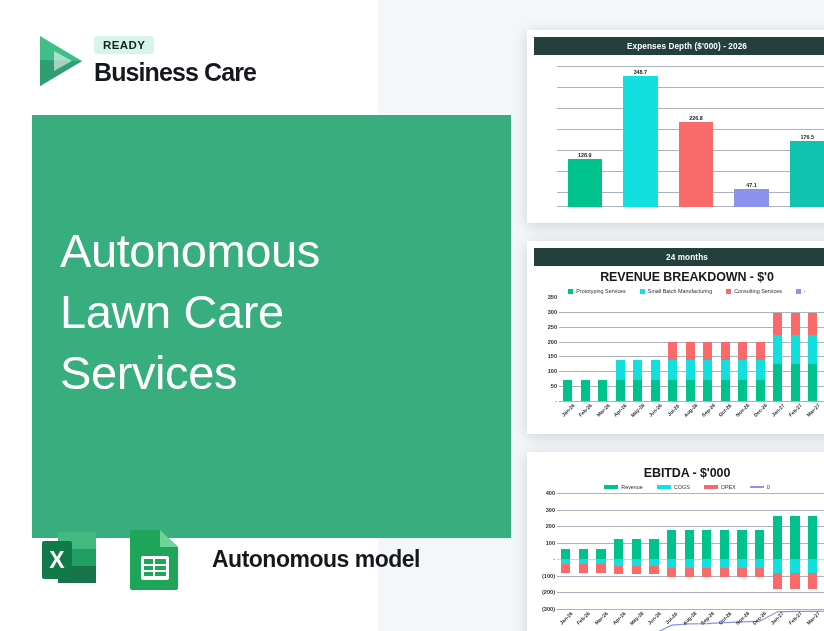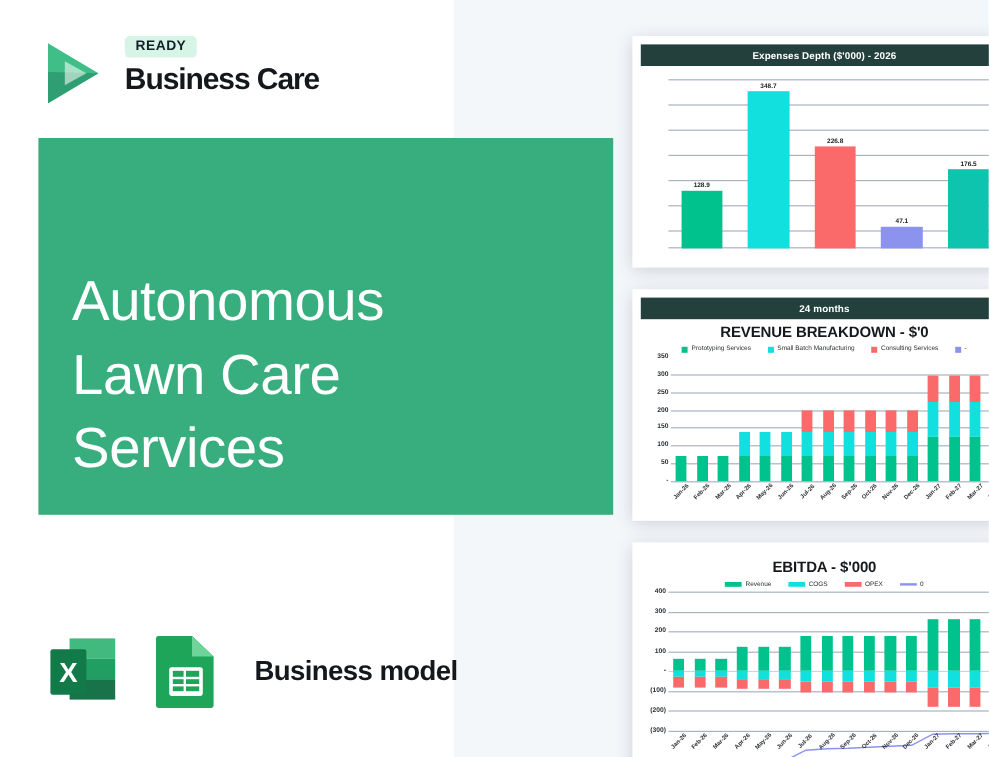--- a/index.html
+++ b/index.html
@@ -12,36 +12,36 @@
   }
 
   
   #page { position: absolute; inset: 0; background: #ffffff; }
   #right-bg {
     position: absolute; left: 378px; top: 0; width: 446px; height: 631px;
     background: #f4f7fa;
   }
 
   
-  #brand { position: absolute; left: 32px; top: 30px; display: flex; align-items: flex-start; gap: 14px; }
+  #brand { position: absolute; left: 32px; top: 30px; display: flex; align-items: center; gap: 4px; }
   #logo-mark { width: 58px; height: 62px; position: relative; }
   #brand-text { display: flex; flex-direction: column; gap: 4px; align-items: flex-start; }
   #ready-badge {
     background: #d6f5e6; color: #14202a; font-size: 11.5px; font-weight: bold;
     letter-spacing: .4px; padding: 3px 9px 3px 9px; border-radius: 4px;
     font-family: "Liberation Sans", sans-serif;
   }
   #brand-name {
     font-size: 25px; font-weight: bold; color: #14181c; letter-spacing: -.9px;
     font-family: "Liberation Sans", sans-serif;
   }
 
   
   #title-block {
-    position: absolute; left: 32px; top: 115px; width: 479px; height: 314px;
+    position: absolute; left: 32px; top: 115px; width: 479px; height: 423px;
     background: #38ad7e;
   }
   #doc-title {
     position: absolute; left: 28px; top: 105px; width: 420px;
     color: #ffffff; font-size: 47px; line-height: 1.30; font-weight: normal;
     letter-spacing: -.4px;
     font-family: "Liberation Sans", sans-serif;
     white-space: pre-line;
   }
 
@@ -159,21 +159,21 @@
         <path d="M40 6 l18 17 h-18 z" fill="#6fd49a"></path>
         <rect x="21" y="32" width="28" height="24" rx="2" fill="#ffffff"></rect>
         <rect x="24" y="35" width="9" height="5" fill="#1ea55a"></rect>
         <rect x="35" y="35" width="11" height="5" fill="#1ea55a"></rect>
         <rect x="24" y="42" width="9" height="4" fill="#1ea55a"></rect>
         <rect x="35" y="42" width="11" height="4" fill="#1ea55a"></rect>
         <rect x="24" y="48" width="9" height="4" fill="#1ea55a"></rect>
         <rect x="35" y="48" width="11" height="4" fill="#1ea55a"></rect>
       </svg>
     </div>
-    <span id="footer-label">Business model</span>
+    <span id="footer-label">Autonomous model</span>
   </div>
 
   <div class="card" id="card-1">
     <div class="sheet-bar">Expenses Depth ($'000) - 2026</div>
     <div class="plot" id="c1-plot">
       <div class="gridline" style="top:6%"></div>
       <div class="gridline" style="top:20%"></div>
       <div class="gridline" style="top:34%"></div>
       <div class="gridline" style="top:48%"></div>
       <div class="gridline" style="top:62%"></div>

